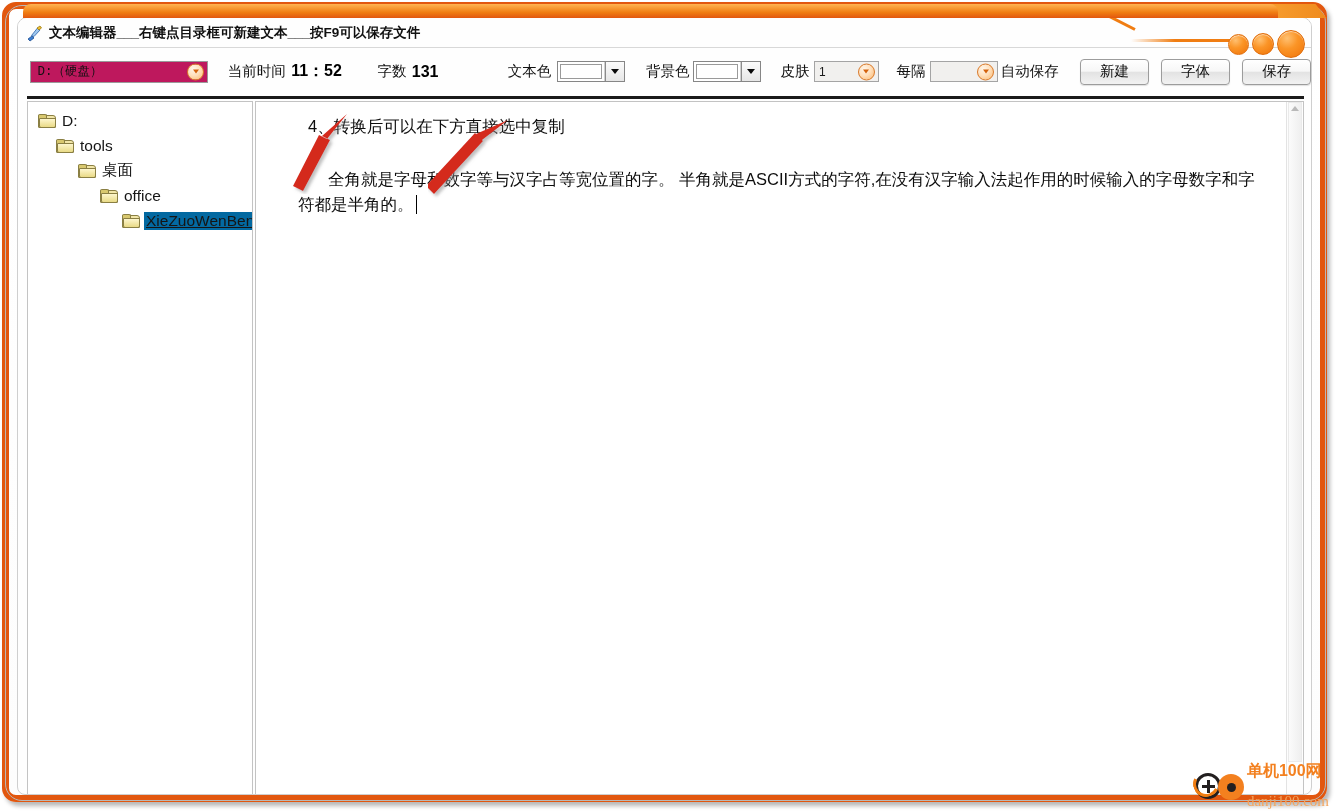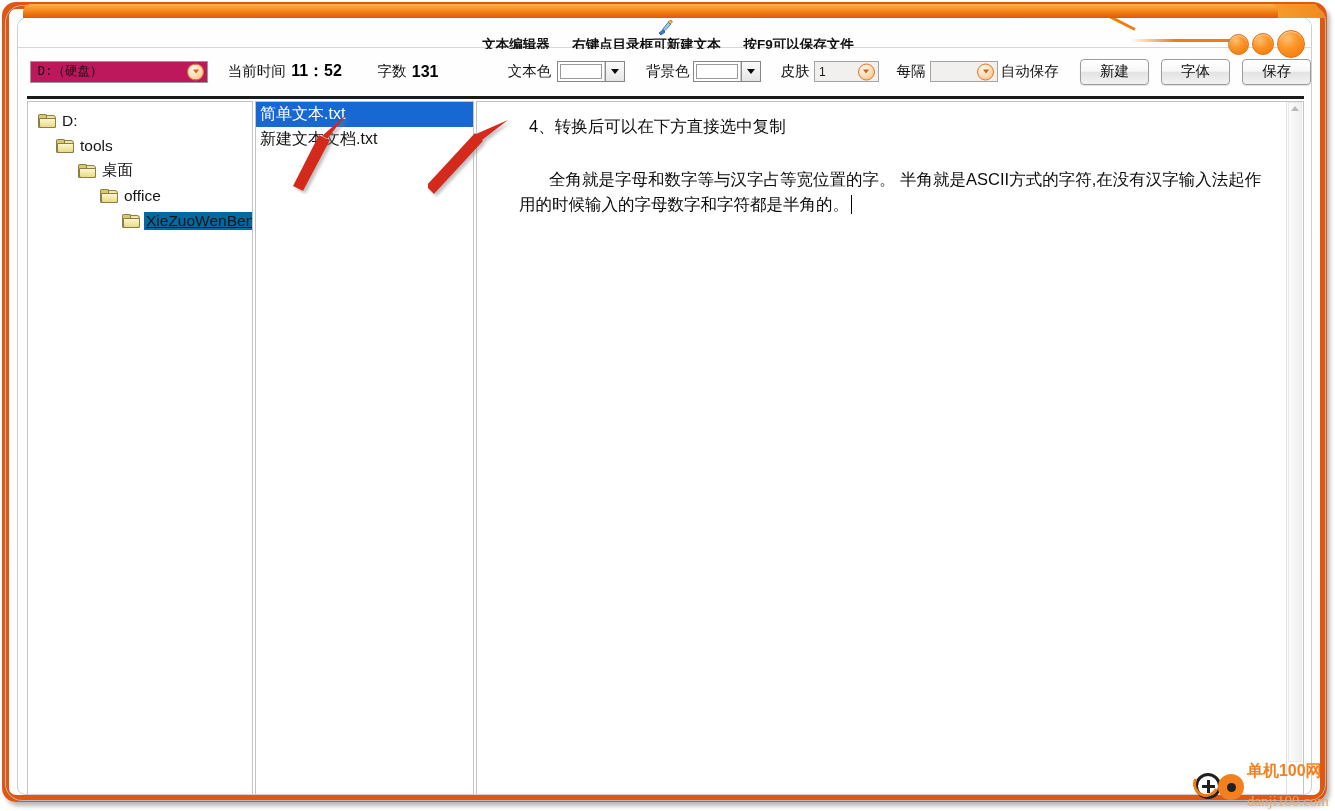--- a/index.html
+++ b/index.html
@@ -81,21 +81,20 @@
     position: absolute;
     left: 0; top: 0;
     width: 100%;
     height: 30px;
     display: flex;
     align-items: center;
     padding-left: 7px;
     box-sizing: border-box;
     background: #fefefe;
     border-bottom: 1px solid #d8d8d8;
-    flex-direction: column;
   }
   .win-icon {
     width: 18px; height: 18px;
     position: relative;
     flex: 0 0 auto;
     margin-right: 6px;
   }
   .title-text {
     font-size: 13.5px;
     font-weight: bold;
@@ -612,30 +611,20 @@
               <span class="folder">
                   <span class="back"></span>
                   <span class="tab"></span>
                   <span class="front"></span>
                 </span>
               <span class="lbl">XieZuoWenBen</span>
             </div>
           </div>
         </div>
 
-        <div class="pane pane-files">
-          <div class="filelist">
-            <div class="file-row selected">
-              <span>简单文本.txt</span>
-            </div>
-            <div class="file-row">
-              <span>新建文本文档.txt</span>
-            </div>
-          </div>
-        </div>
 
         <div class="pane pane-text">
           <div class="text-body">
             <p class="text-line indent">4、转换后可以在下方直接选中复制</p>
             <p class="text-para"><span>全角就是字母和数字等与汉字占等宽位置的字。 半角就是ASCII方式的字符,在没有汉字输入法起作用的时候输入的字母数字和字符都是半角的。</span><span class="caret"></span></p>
           </div>
           <div class="vscroll">
             <div class="thumb"></div>
             <div class="uparrow"></div>
           </div>

